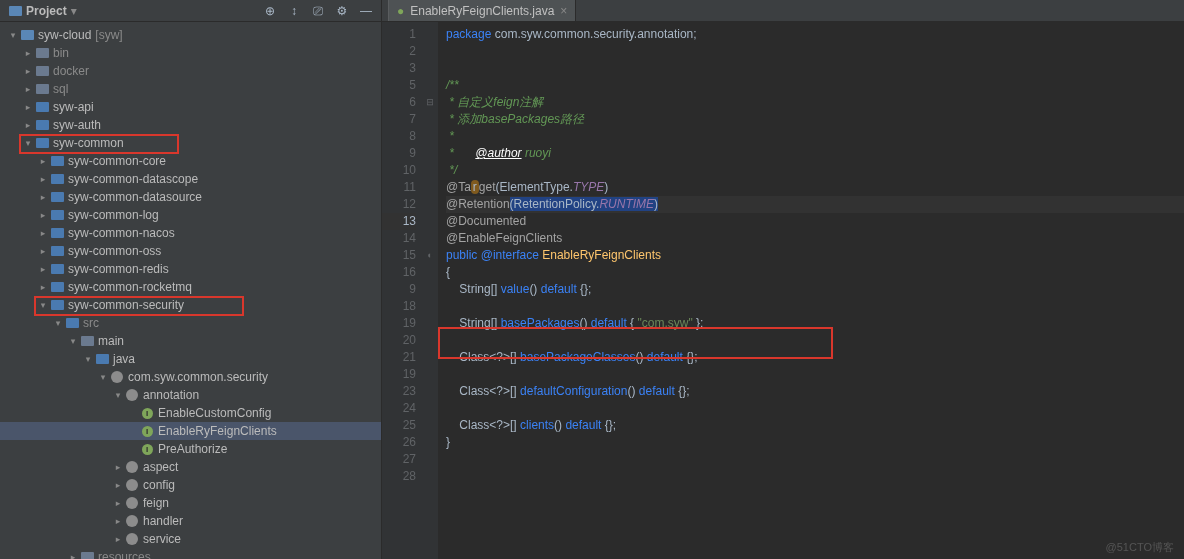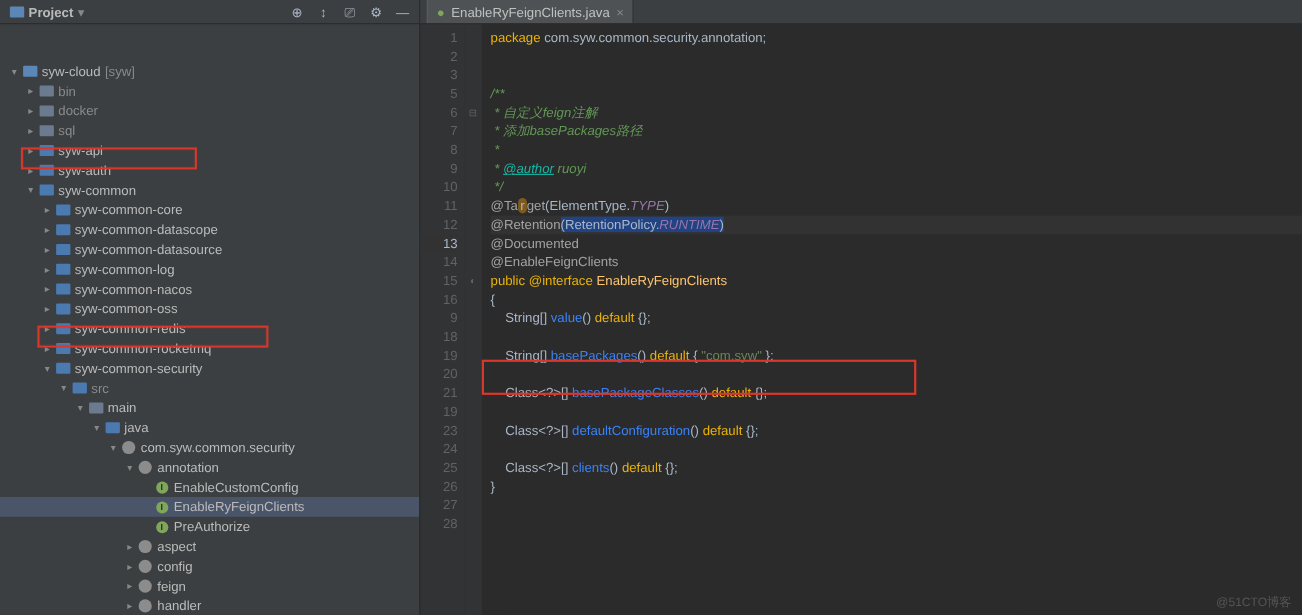--- a/index.html
+++ b/index.html
@@ -1,19 +1,19 @@
 <!DOCTYPE html>
 <html><head>
 <meta charset="utf-8">
 <style>
   * { margin:0; padding:0; box-sizing:border-box; font-family:"Segoe UI",Arial,sans-serif; }
   body { background:#2b2b2b; color:#a9b7c6; font-size:12px; width:1184px; height:559px; overflow:hidden; position:relative; }
   .root { display:flex; height:100%; }
   
-  .panel { width:382px; background:#3c3f41; display:flex; flex-direction:column; border-right:1px solid #2b2b2b;gap:30px; }
+  .panel { width:382px; background:#3c3f41; display:flex; flex-direction:column; border-right:1px solid #2b2b2b; }
   .panel-header { height:22px; display:flex; align-items:center; padding:0 8px; background:#3c3f41; border-bottom:1px solid #2b2b2b; }
   .panel-title { color:#bbb; font-weight:600; }
   .panel-title-arrow { color:#888; margin-left:4px; }
   .panel-tools { margin-left:auto; display:flex; gap:10px; }
   .tool-icon { width:14px; height:14px; display:flex; align-items:center; justify-content:center; color:#a9b7c6; cursor:pointer; }
   .tree { flex:1; overflow:auto; padding-top:4px; }
   .tree-row { display:flex; align-items:center; height:18px; white-space:nowrap; cursor:pointer; position:relative; }
   .tree-row.selected { background:#4a556a; }
   .arrow { width:10px; text-align:center; color:#888; font-size:9px; margin-right:2px; }
   .arrow.none { visibility:hidden; }
@@ -34,26 +34,26 @@
   .tab .close-x { color:#888; }
   .editor-body { flex:1; display:flex; overflow:hidden; font-family:Consolas,"Courier New",monospace; font-size:12px; line-height:17px; }
   .gutter { width:40px; text-align:right; color:#606366; padding:4px 6px 0 0; background:#313335; }
   .gutter .ln { height:17px; }
   .gutter .hl { color:#a9b7c6; background:#323232; }
   .icons-col { width:16px; background:#313335; padding-top:4px; }
   .icons-col .gi { height:17px; display:flex; align-items:center; justify-content:center; }
   .code { flex:1; padding:4px 0 0 8px; position:relative; }
   .code .line { height:17px; white-space:pre; }
   .code .hl-line { background:#323232; }
-  .kw { color:#eab308; }
+  .kw { color:#3b82f6; }
   .str { color:#6a8759; }
   .type { color:#a9b7c6; }
   .anno { color:#a3a3a3; }
   .cmt { color:#629755; font-style:italic; }
-  .doctag { color:#14b8a6; font-style:italic; text-decoration:underline; }
+  .doctag { color:#ffffff; font-style:italic; text-decoration:underline;margin-left:18px; }
   .mth { color:#3b82f6; }
   .iface { color:#ffc66d; }
   .const { color:#9876aa; font-style:italic; }
   .ellipsis { background:#4a4a4a; color:#a9b7c6; padding:0 4px; border-radius:2px; font-style:normal; }
   .watermark { position:absolute; right:10px; bottom:4px; color:#555; font-size:11px; }
 </style>
 </head>
 <body>
 
 <div class="root">

